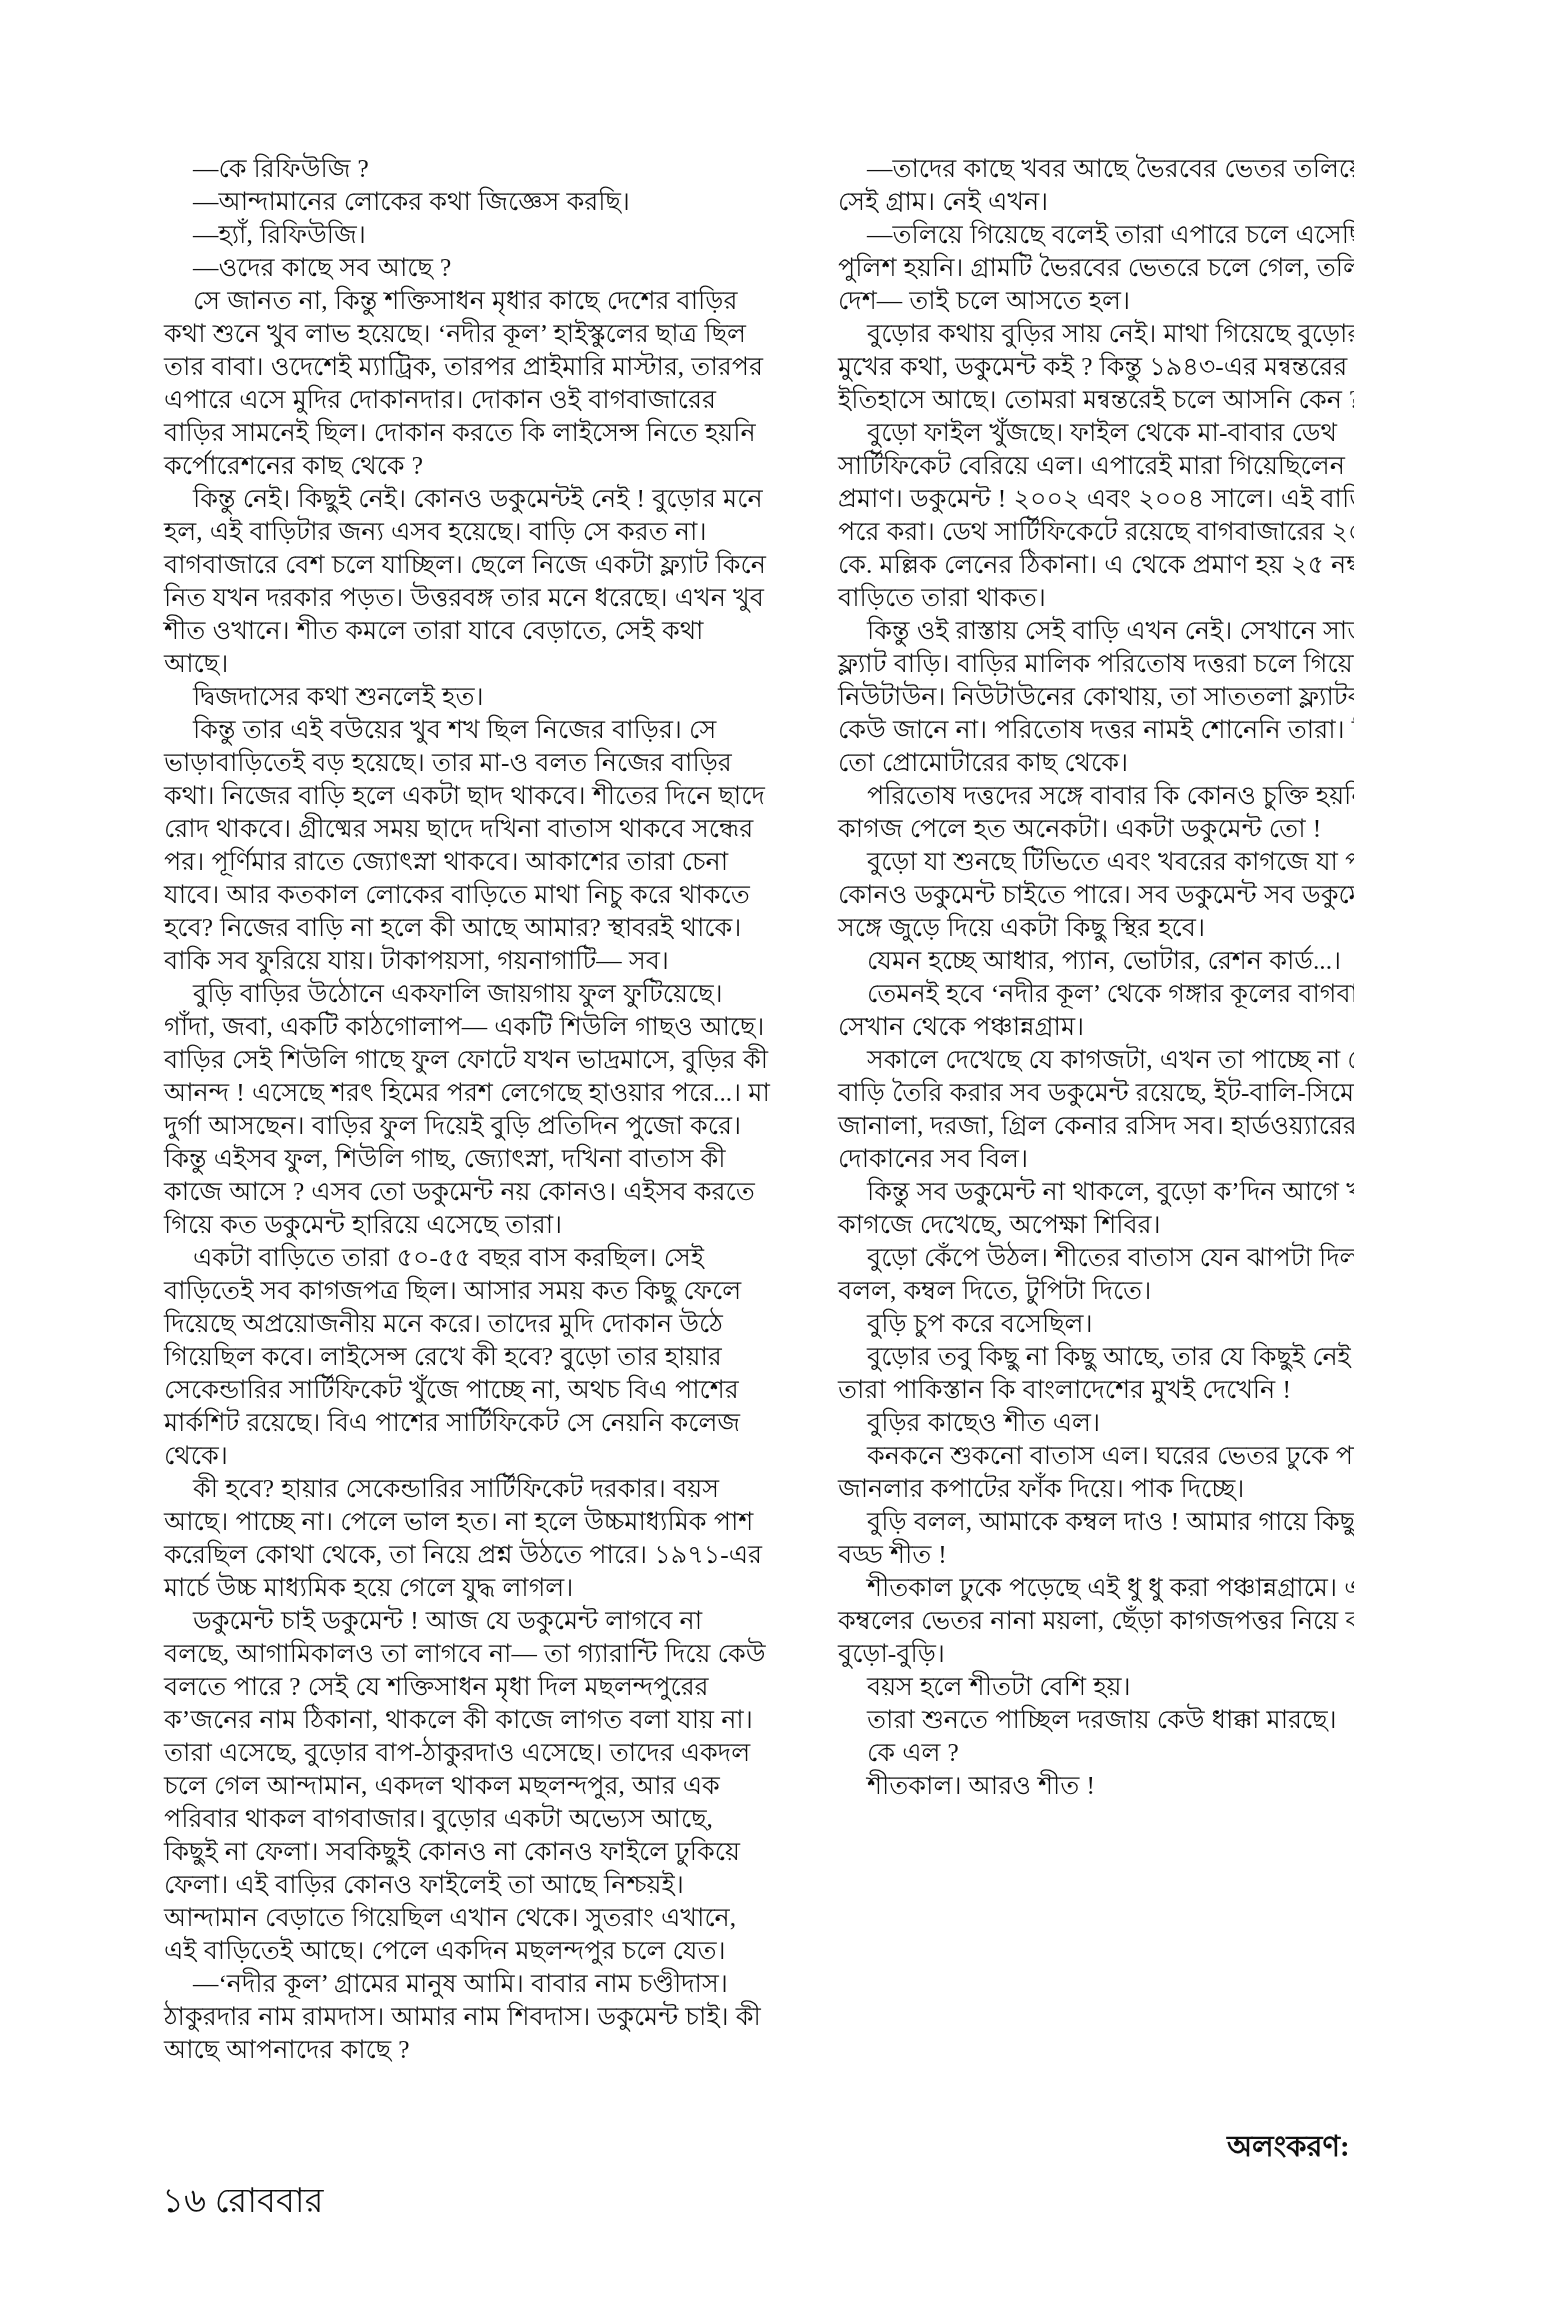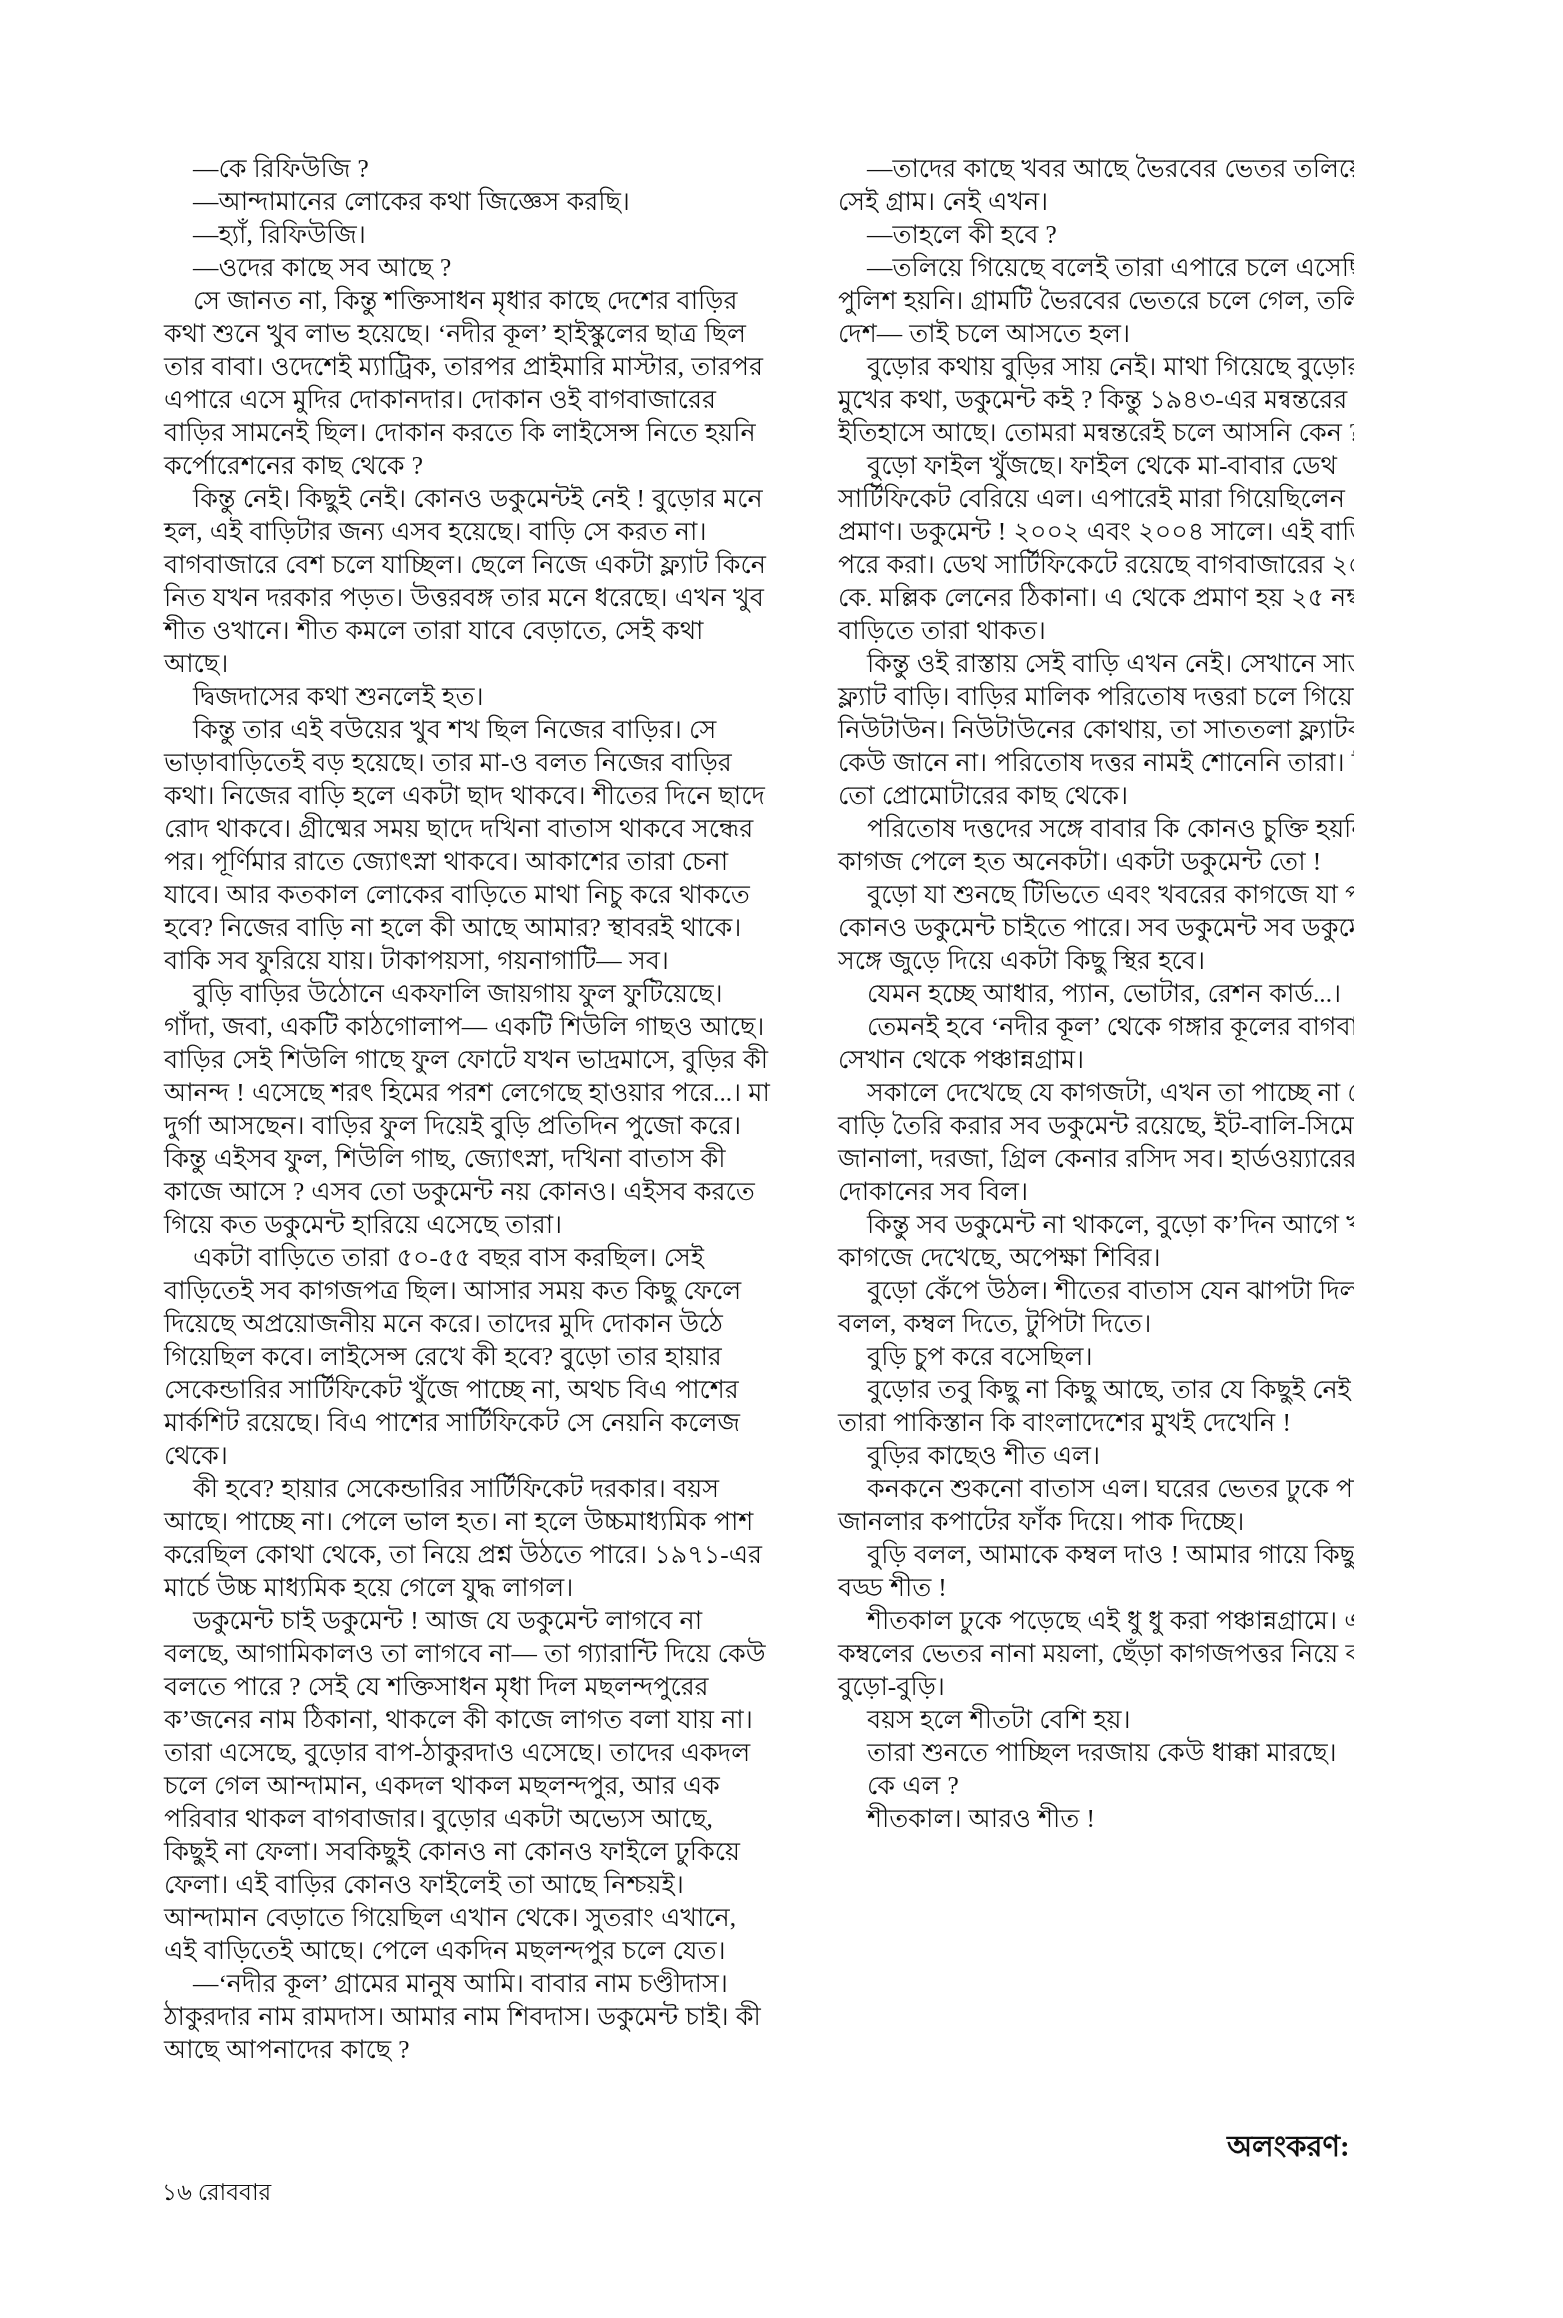--- a/index.html
+++ b/index.html
@@ -39,21 +39,21 @@
     top: 2123px;
     text-align: right;
     font-size: 29px;
     font-weight: bold;
     color: #111111;
   }
   .footer {
     position: absolute;
     left: 146px;
     top: 2174px;
-    font-size: 23px;
+    font-size: 34px;
     color: #111111;
   }
 </style>
 </head>
 <body>
 
 <div class="page">
   <div class="column col-left">
       <p>—কে রিফিউজি ?</p>
       <p>—আন্দামানের লোকের কথা জিজ্ঞেস করছি।</p>
@@ -65,21 +65,20 @@
       <p>কিন্তু তার এই বউয়ের খুব শখ ছিল নিজের বাড়ির। সে ভাড়াবাড়িতেই বড় হয়েছে। তার মা-ও বলত নিজের বাড়ির কথা। নিজের বাড়ি হলে একটা ছাদ থাকবে। শীতের দিনে ছাদে রোদ থাকবে। গ্রীষ্মের সময় ছাদে দখিনা বাতাস থাকবে সন্ধের পর। পূর্ণিমার রাতে জ্যোৎস্না থাকবে। আকাশের তারা চেনা যাবে। আর কতকাল লোকের বাড়িতে মাথা নিচু করে থাকতে হবে? নিজের বাড়ি না হলে কী আছে আমার? স্থাবরই থাকে। বাকি সব ফুরিয়ে যায়। টাকাপয়সা, গয়নাগাটি— সব।</p>
       <p>বুড়ি বাড়ির উঠোনে একফালি জায়গায় ফুল ফুটিয়েছে। গাঁদা, জবা, একটি কাঠগোলাপ— একটি শিউলি গাছও আছে। বাড়ির সেই শিউলি গাছে ফুল ফোটে যখন ভাদ্রমাসে, বুড়ির কী আনন্দ ! এসেছে শরৎ হিমের পরশ লেগেছে হাওয়ার পরে...। মা দুর্গা আসছেন। বাড়ির ফুল দিয়েই বুড়ি প্রতিদিন পুজো করে। কিন্তু এইসব ফুল, শিউলি গাছ, জ্যোৎস্না, দখিনা বাতাস কী কাজে আসে ? এসব তো ডকুমেন্ট নয় কোনও। এইসব করতে গিয়ে কত ডকুমেন্ট হারিয়ে এসেছে তারা।</p>
       <p>একটা বাড়িতে তারা ৫০-৫৫ বছর বাস করছিল। সেই বাড়িতেই সব কাগজপত্র ছিল। আসার সময় কত কিছু ফেলে দিয়েছে অপ্রয়োজনীয় মনে করে। তাদের মুদি দোকান উঠে গিয়েছিল কবে। লাইসেন্স রেখে কী হবে? বুড়ো তার হায়ার সেকেন্ডারির সার্টিফিকেট খুঁজে পাচ্ছে না, অথচ বিএ পাশের মার্কশিট রয়েছে। বিএ পাশের সার্টিফিকেট সে নেয়নি কলেজ থেকে।</p>
       <p>কী হবে? হায়ার সেকেন্ডারির সার্টিফিকেট দরকার। বয়স আছে। পাচ্ছে না। পেলে ভাল হত। না হলে উচ্চমাধ্যমিক পাশ করেছিল কোথা থেকে, তা নিয়ে প্রশ্ন উঠতে পারে। ১৯৭১-এর মার্চে উচ্চ মাধ্যমিক হয়ে গেলে যুদ্ধ লাগল।</p>
       <p>ডকুমেন্ট চাই ডকুমেন্ট ! আজ যে ডকুমেন্ট লাগবে না বলছে, আগামিকালও তা লাগবে না— তা গ্যারান্টি দিয়ে কেউ বলতে পারে ? সেই যে শক্তিসাধন মৃধা দিল মছলন্দপুরের ক’জনের নাম ঠিকানা, থাকলে কী কাজে লাগত বলা যায় না। তারা এসেছে, বুড়োর বাপ-ঠাকুরদাও এসেছে। তাদের একদল চলে গেল আন্দামান, একদল থাকল মছলন্দপুর, আর এক পরিবার থাকল বাগবাজার। বুড়োর একটা অভ্যেস আছে, কিছুই না ফেলা। সবকিছুই কোনও না কোনও ফাইলে ঢুকিয়ে ফেলা। এই বাড়ির কোনও ফাইলেই তা আছে নিশ্চয়ই। আন্দামান বেড়াতে গিয়েছিল এখান থেকে। সুতরাং এখানে, এই বাড়িতেই আছে। পেলে একদিন মছলন্দপুর চলে যেত।</p>
       <p>—‘নদীর কূল’ গ্রামের মানুষ আমি। বাবার নাম চণ্ডীদাস। ঠাকুরদার নাম রামদাস। আমার নাম শিবদাস। ডকুমেন্ট চাই। কী আছে আপনাদের কাছে ?</p>
     </div>
 
   <div class="column col-right">
       <p>—তাদের কাছে খবর আছে ভৈরবের ভেতর তলিয়ে গিয়েছে সেই গ্রাম। নেই এখন।</p>
-      <p>—তাহলে কী হবে ?</p>
       <p>—তলিয়ে গিয়েছে বলেই তারা এপারে চলে এসেছিল, থানা-পুলিশ হয়নি। গ্রামটি ভৈরবের ভেতরে চলে গেল, তলিয়ে গেল দেশ— তাই চলে আসতে হল।</p>
       <p>বুড়োর কথায় বুড়ির সায় নেই। মাথা গিয়েছে বুড়োর। এইটা মুখের কথা, ডকুমেন্ট কই ? কিন্তু ১৯৪৩-এর মন্বন্তরের কথা ইতিহাসে আছে। তোমরা মন্বন্তরেই চলে আসনি কেন ?</p>
       <p>বুড়ো ফাইল খুঁজছে। ফাইল থেকে মা-বাবার ডেথ সার্টিফিকেট বেরিয়ে এল। এপারেই মারা গিয়েছিলেন সেই প্রমাণ। ডকুমেন্ট ! ২০০২ এবং ২০০৪ সালে। এই বাড়ি তার পরে করা। ডেথ সার্টিফিকেটে রয়েছে বাগবাজারের ২৫ নম্বর কে. মল্লিক লেনের ঠিকানা। এ থেকে প্রমাণ হয় ২৫ নম্বর বাড়িতে তারা থাকত।</p>
       <p>কিন্তু ওই রাস্তায় সেই বাড়ি এখন নেই। সেখানে সাততলা ফ্ল্যাট বাড়ি। বাড়ির মালিক পরিতোষ দত্তরা চলে গিয়েছে নিউটাউন। নিউটাউনের কোথায়, তা সাততলা ফ্ল্যাটবাড়ির কেউ জানে না। পরিতোষ দত্তর নামই শোনেনি তারা। কিনেছে তো প্রোমোটারের কাছ থেকে।</p>
       <p>পরিতোষ দত্তদের সঙ্গে বাবার কি কোনও চুক্তি হয়নি ? সেই কাগজ পেলে হত অনেকটা। একটা ডকুমেন্ট তো !</p>
       <p>বুড়ো যা শুনছে টিভিতে এবং খবরের কাগজে যা পড়ছে, যে কোনও ডকুমেন্ট চাইতে পারে। সব ডকুমেন্ট সব ডকুমেন্টের সঙ্গে জুড়ে দিয়ে একটা কিছু স্থির হবে।</p>
       <p>যেমন হচ্ছে আধার, প্যান, ভোটার, রেশন কার্ড...।</p>
       <p>তেমনই হবে ‘নদীর কূল’ থেকে গঙ্গার কূলের বাগবাজার, সেখান থেকে পঞ্চান্নগ্রাম।</p>
       <p>সকালে দেখেছে যে কাগজটা, এখন তা পাচ্ছে না সে। ইস ! বাড়ি তৈরি করার সব ডকুমেন্ট রয়েছে, ইট-বালি-সিমেন্ট-রড, জানালা, দরজা, গ্রিল কেনার রসিদ সব। হার্ডওয়্যারের দোকানের সব বিল।</p>
       <p>কিন্তু সব ডকুমেন্ট না থাকলে, বুড়ো ক’দিন আগে খবরের কাগজে দেখেছে, অপেক্ষা শিবির।</p>

